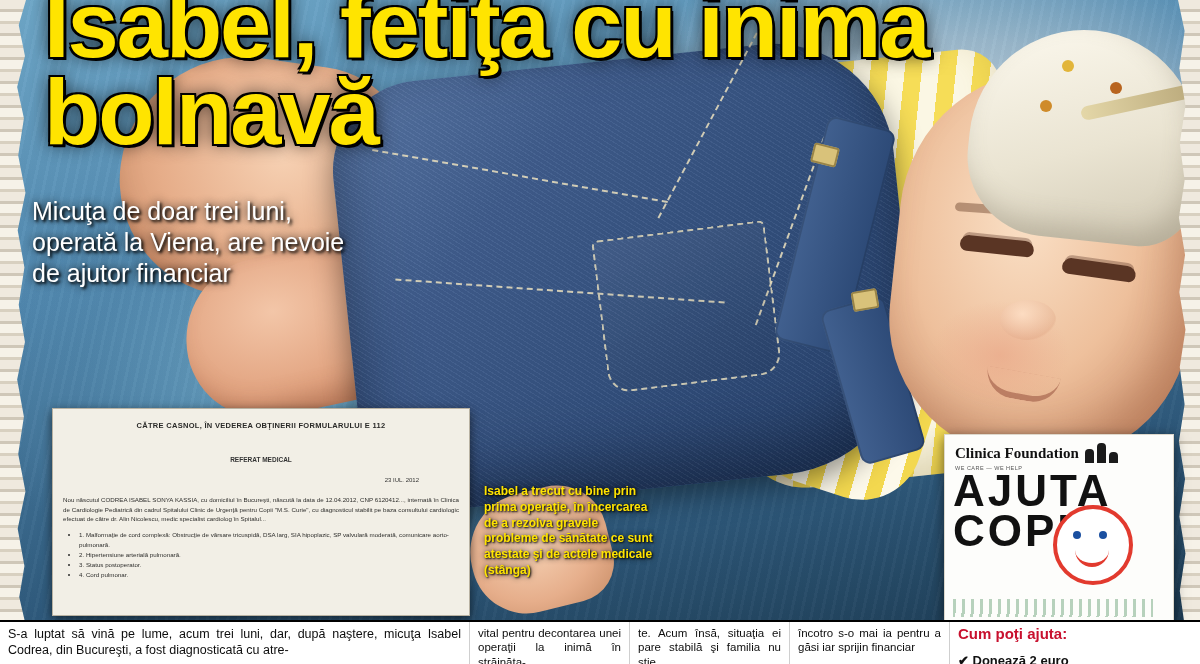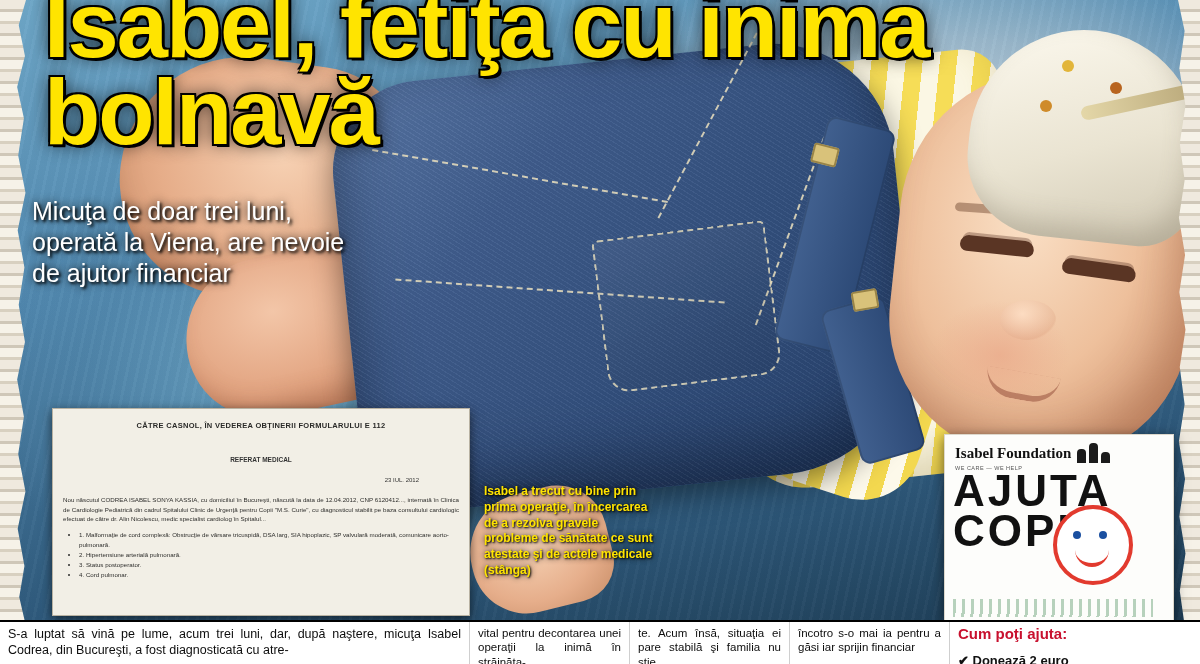--- a/index.html
+++ b/index.html
@@ -452,21 +452,21 @@
       <li>3. Status postoperator.</li>
       <li>4. Cord pulmonar.</li>
     </ul>
   </div>
 
   <div class="photo-caption">Isabel a trecut cu bine prin prima operaţie, în încercarea de a rezolva gravele probleme de sănătate ce sunt atestate şi de actele medicale (stânga)</div>
 
   <div class="ringier-card">
     <div class="rc-head">
       <div class="rc-logo-text">
-        <span>Isabel</span><span class="thin"> Foundation</span>
+        <span>Clinica</span><span class="thin"> Foundation</span>
       </div>
       <div class="rc-figs">
         <div class="rc-fig" style="height:14px"></div>
         <div class="rc-fig" style="height:20px"></div>
         <div class="rc-fig" style="height:11px"></div>
       </div>
     </div>
     <div class="rc-sub">WE CARE — WE HELP</div>
     <div class="rc-word">AJUTA</div>
     <div class="rc-word2">

